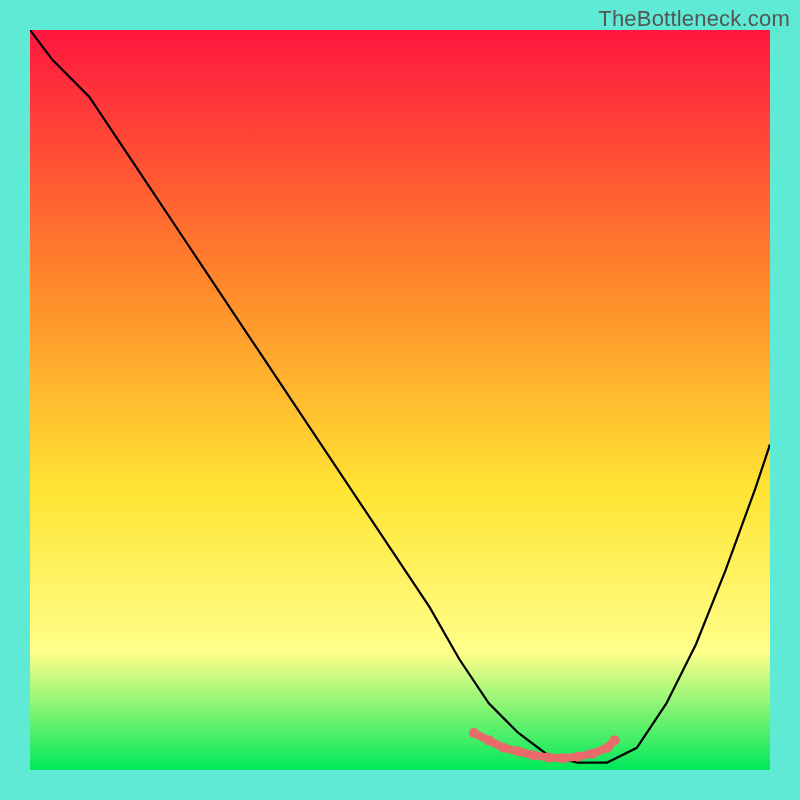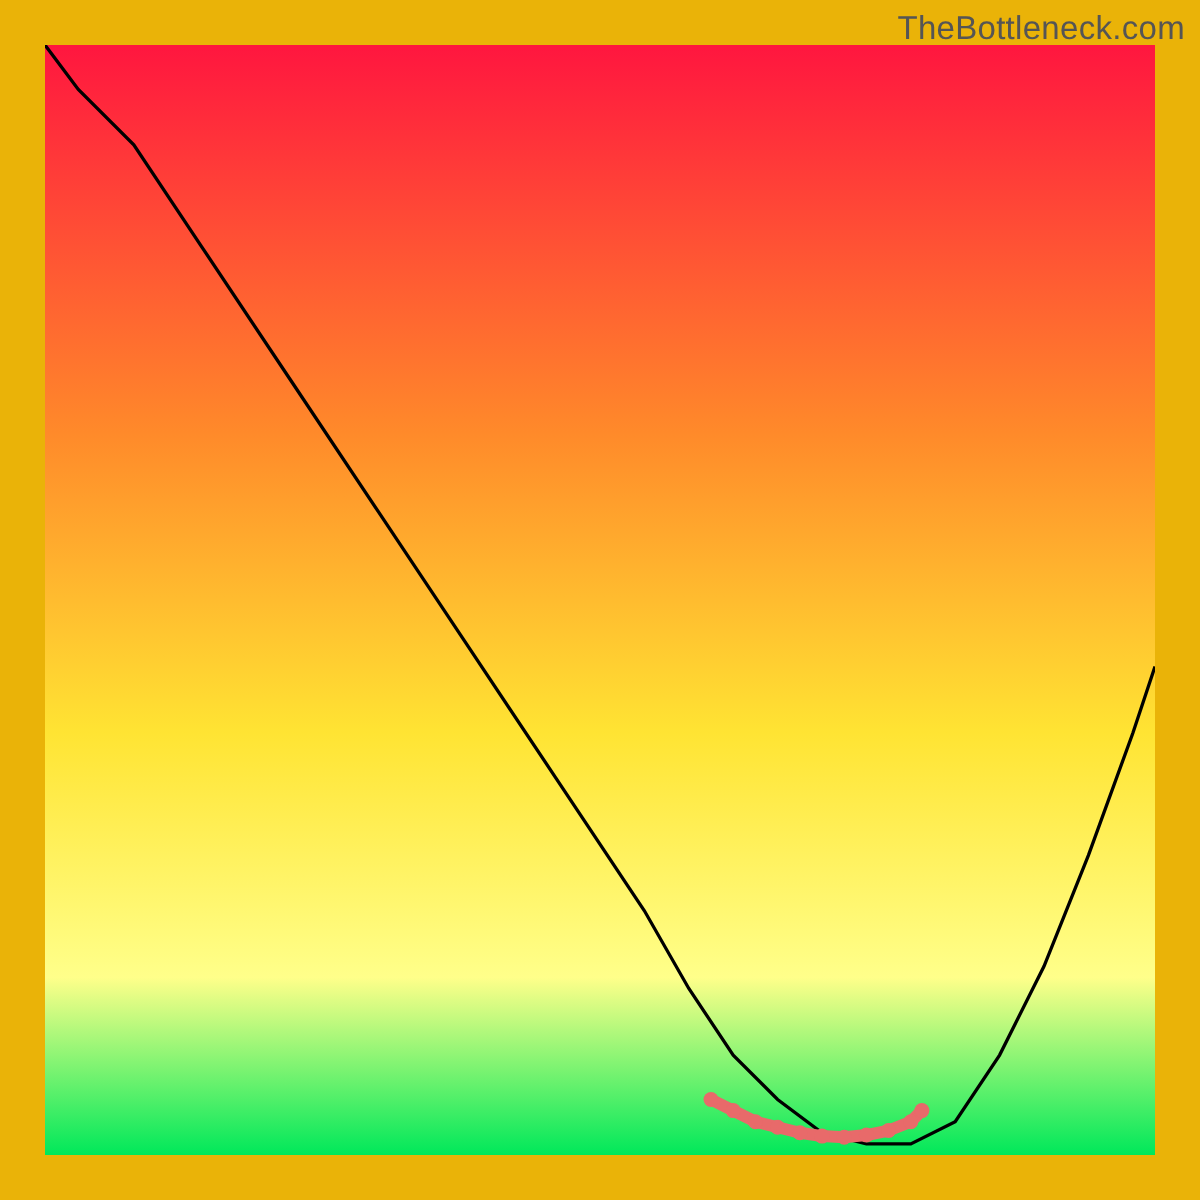--- a/index.html
+++ b/index.html
@@ -8,21 +8,21 @@
     background: #000;
     width: 800px;
     height: 800px;
     overflow: hidden;
     font-family: Arial, Helvetica, sans-serif;
   }
   .frame {
     position: relative;
     width: 800px;
     height: 800px;
-    background: #eab308;
+    background: #5eead4;
   }
   .watermark {
     position: absolute;
     top: 6px;
     right: 10px;
     color: #555;
     font-size: 22px;
     font-weight: 500;
     letter-spacing: 0.2px;
     z-index: 50;

